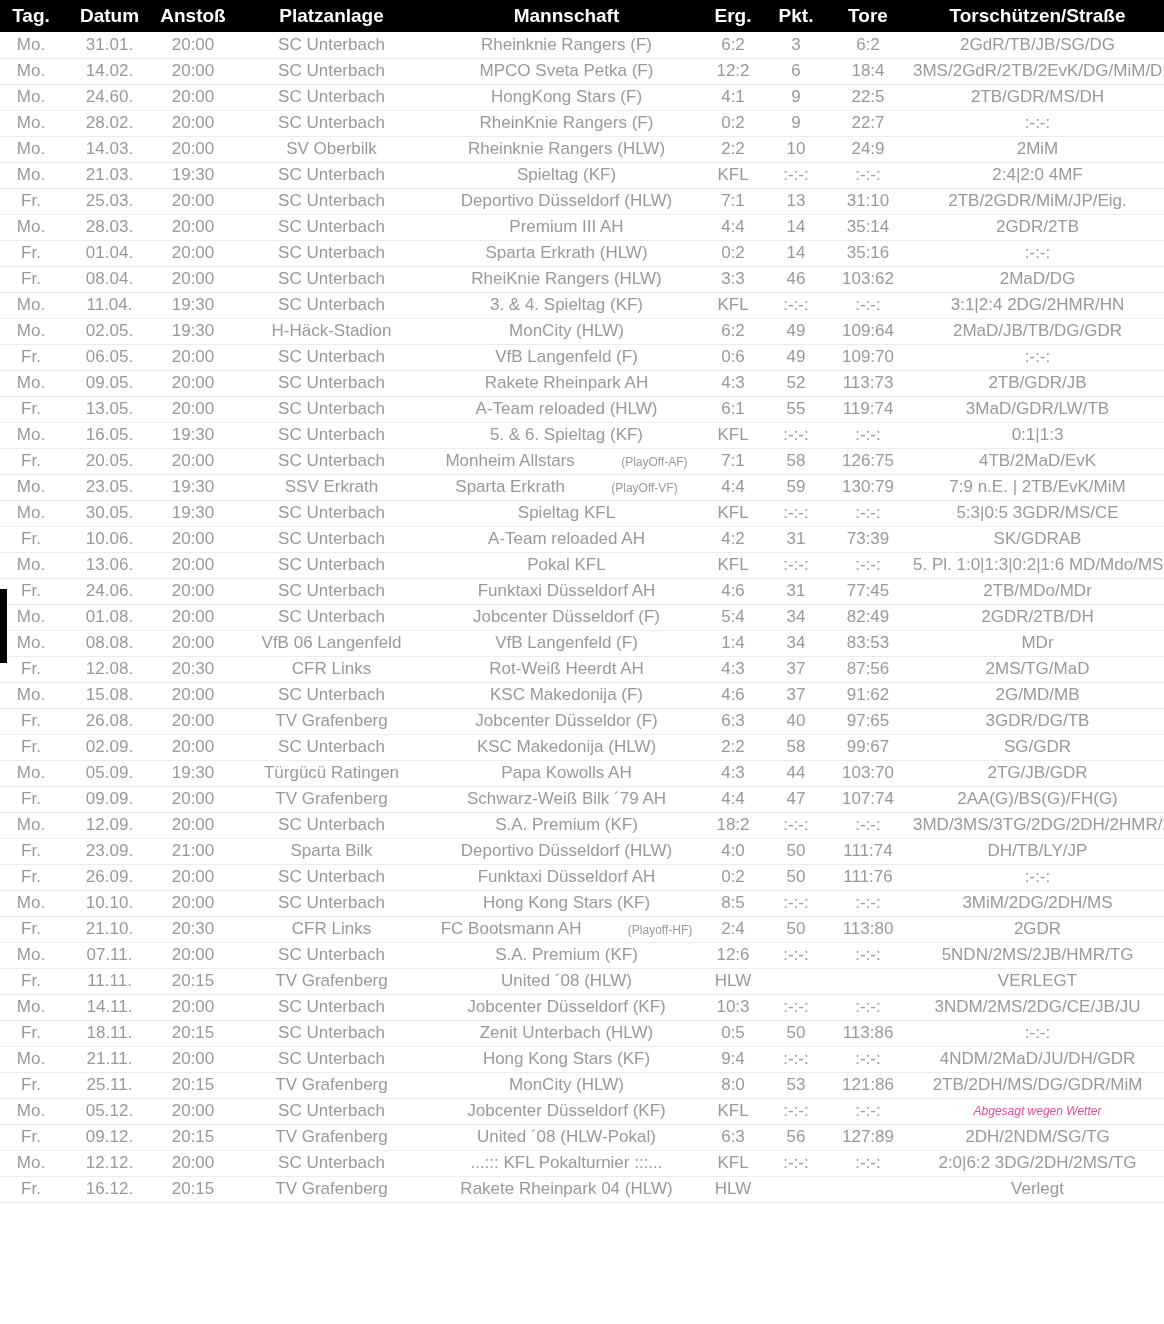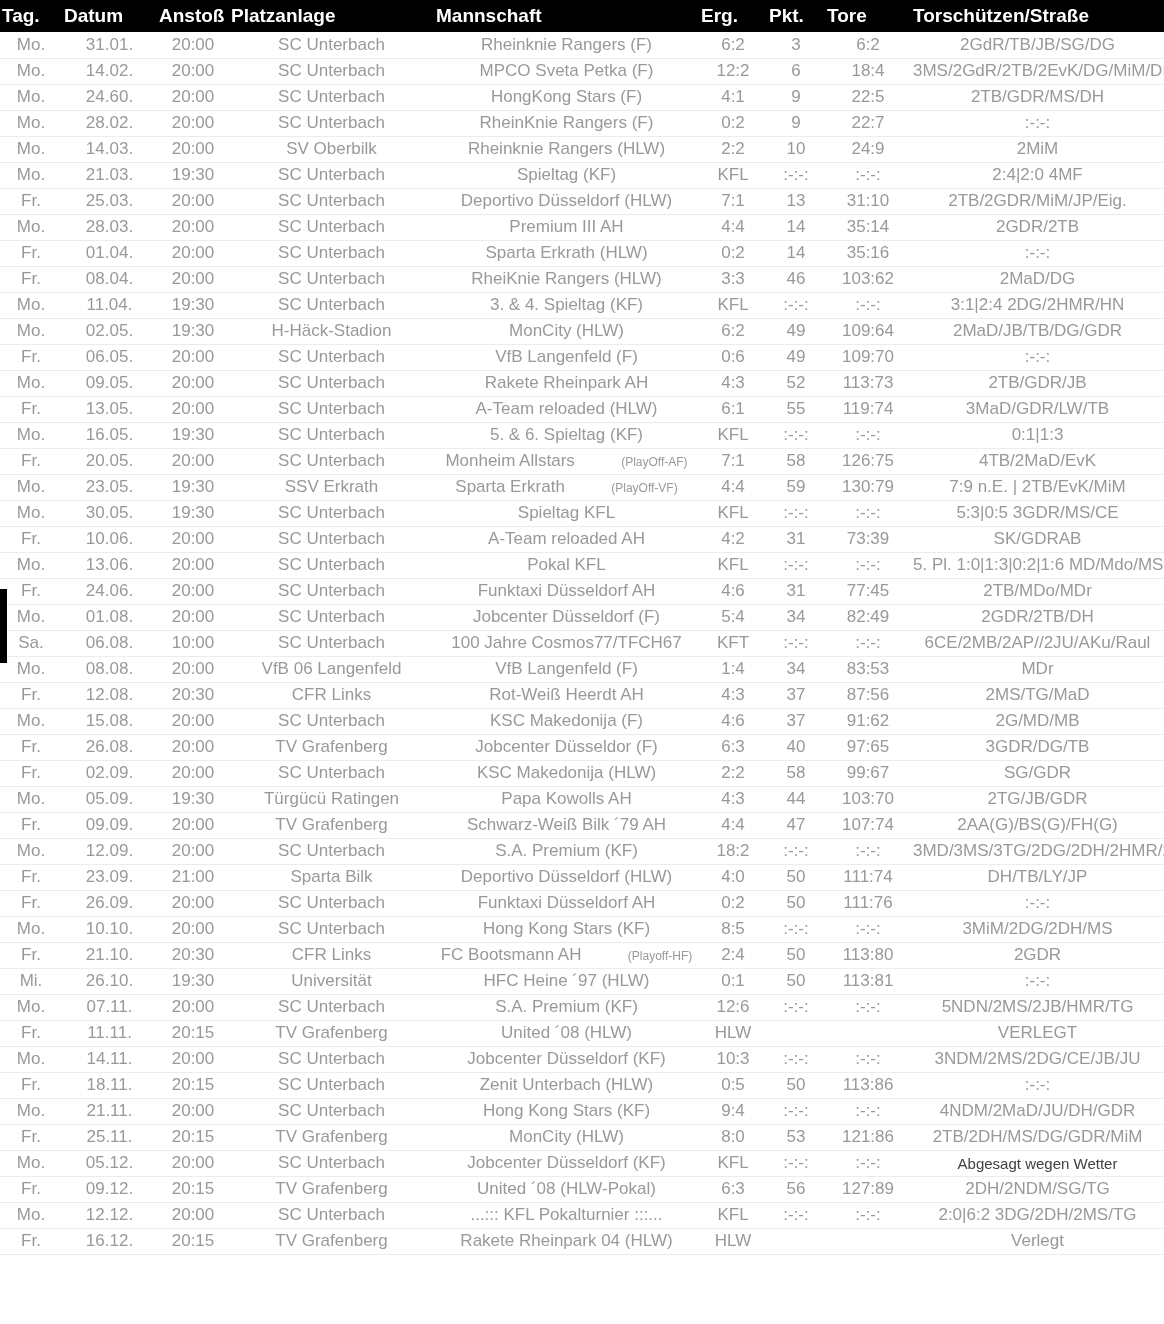--- a/index.html
+++ b/index.html
@@ -14,38 +14,38 @@
   body{font-family:"Liberation Sans", sans-serif;}
   .page{position:relative;width:1164px;background:var(--page-bg);}
   table{width:1164px;border-collapse:collapse;table-layout:fixed;border-bottom:1px solid #bdbdbd;}
   thead th{
     background:var(--header-bg);
     color:var(--header-text);
     font-weight:bold;
     font-size:19px;
     height:32px;
     padding:0 2px;
-    text-align:left;
+    text-align:center;
     white-space:nowrap;
     overflow:hidden;
   }
   thead th.small-h{font-size:19px;}
   tbody td{
     color:var(--row-text);
     font-size:17px;
     text-align:center;
     height:26px;
     padding:0 2px;
     white-space:nowrap;
     overflow:hidden;
     border-bottom:1px solid var(--row-line);
   }
   tbody td.small{font-size:17px;margin-top:12px;}
   tbody td .suffix{font-size:12px;margin-left:43px;}
-  tbody td.muted{color:#404040;font-size:15px;}
+  tbody td.muted{color:#ec4899;font-size:12px;font-style:italic;}
   .left-edge-mark{
     position:absolute;
     left:0;
     top:589px;
     width:7px;
     height:74px;
     background:#000;
   }
 </style>
 </head>
@@ -325,31 +325,20 @@
     <td>01.08.</td>
     <td>20:00</td>
     <td>SC Unterbach</td>
     <td>Jobcenter Düsseldorf (F)</td>
     <td>5:4</td>
     <td>34</td>
     <td>82:49</td>
     <td>2GDR/2TB/DH</td>
   </tr>
         <tr>
-    <td>Sa.</td>
-    <td>06.08.</td>
-    <td>10:00</td>
-    <td>SC Unterbach</td>
-    <td class="small">100 Jahre Cosmos77/TFCH67</td>
-    <td>KFT</td>
-    <td>:-:-:</td>
-    <td>:-:-:</td>
-    <td class="small">6CE/2MB/2AP//2JU/AKu/Raul</td>
-  </tr>
-        <tr>
     <td>Mo.</td>
     <td>08.08.</td>
     <td>20:00</td>
     <td>VfB 06 Langenfeld</td>
     <td>VfB Langenfeld (F)</td>
     <td>1:4</td>
     <td>34</td>
     <td>83:53</td>
     <td>MDr</td>
   </tr>
@@ -468,31 +457,20 @@
     <td>21.10.</td>
     <td>20:30</td>
     <td>CFR Links</td>
     <td>FC Bootsmann AH<span class="suffix"> (Playoff-HF)</span></td>
     <td>2:4</td>
     <td>50</td>
     <td>113:80</td>
     <td>2GDR</td>
   </tr>
         <tr>
-    <td>Mi.</td>
-    <td>26.10.</td>
-    <td>19:30</td>
-    <td>Universität</td>
-    <td>HFC Heine ´97 (HLW)</td>
-    <td>0:1</td>
-    <td>50</td>
-    <td>113:81</td>
-    <td>:-:-:</td>
-  </tr>
-        <tr>
     <td>Mo.</td>
     <td>07.11.</td>
     <td>20:00</td>
     <td>SC Unterbach</td>
     <td>S.A. Premium (KF)</td>
     <td>12:6</td>
     <td>:-:-:</td>
     <td>:-:-:</td>
     <td>5NDN/2MS/2JB/HMR/TG</td>
   </tr>

